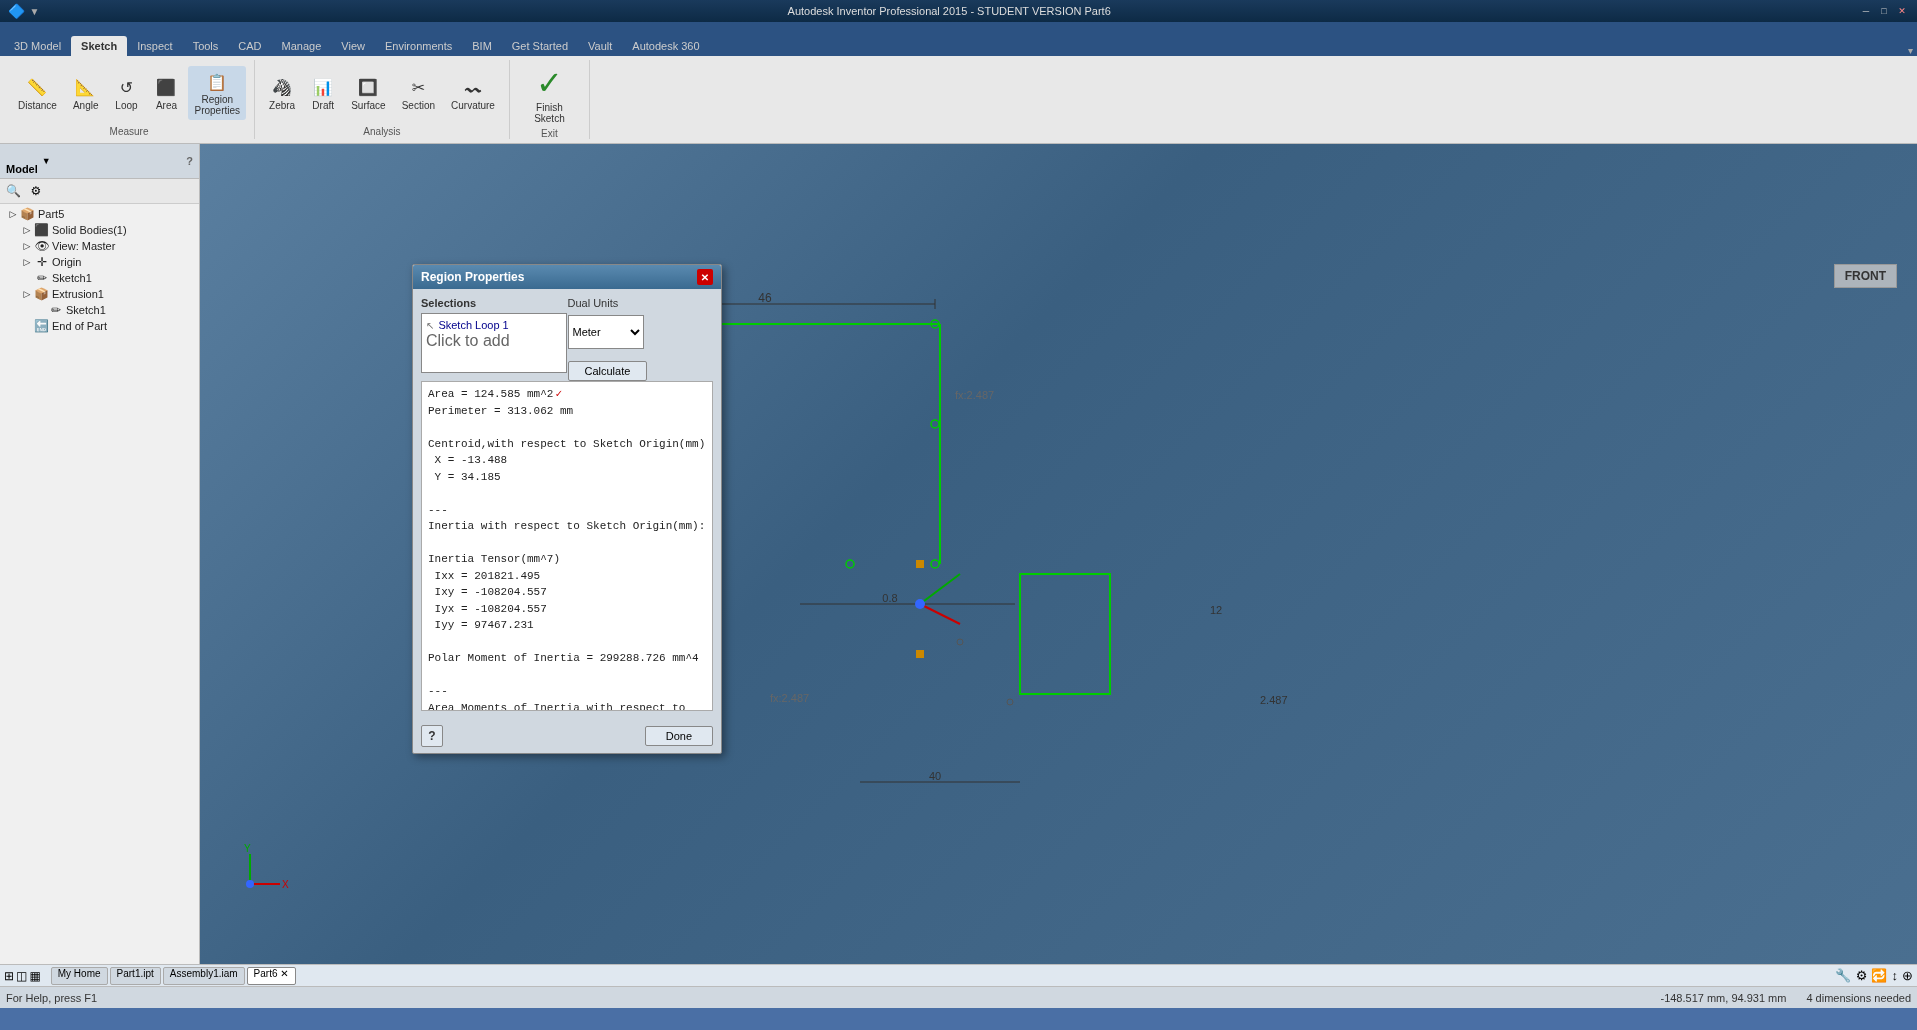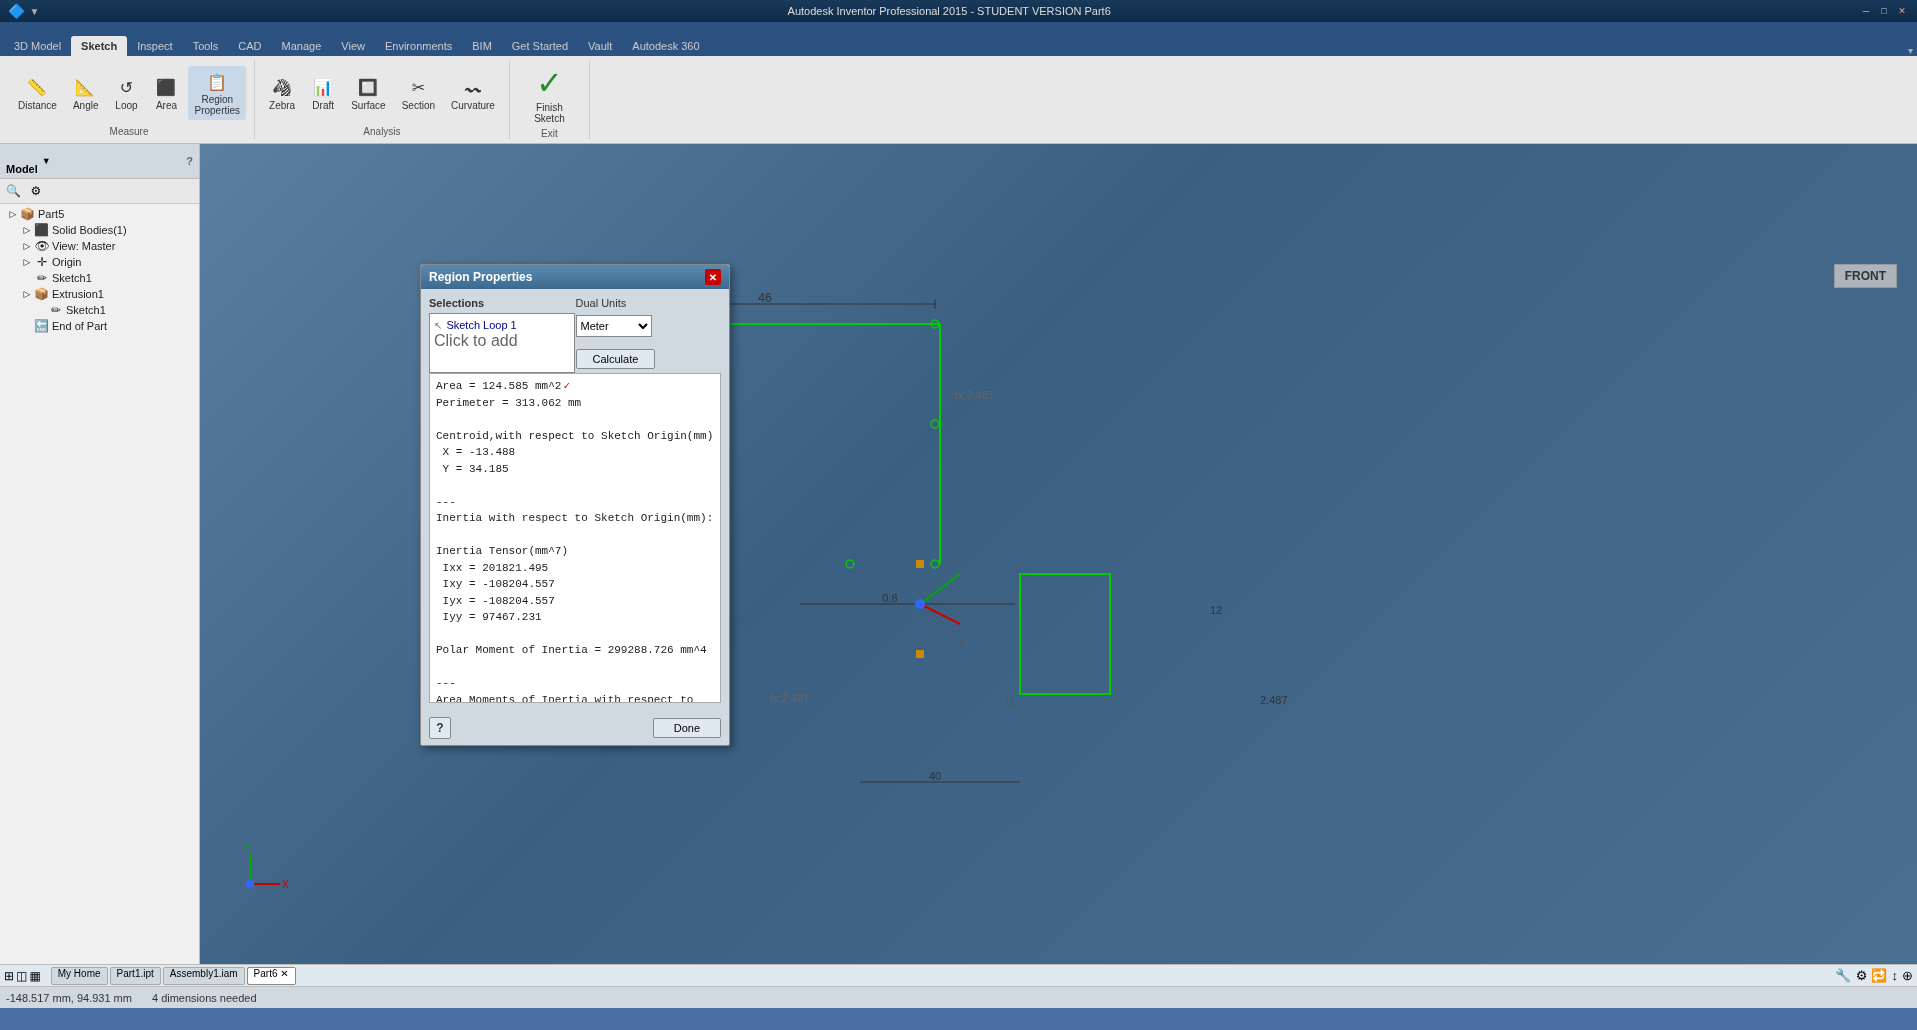--- a/index.html
+++ b/index.html
@@ -191,21 +191,21 @@
 
     
     .dialog-overlay {
       position: absolute;
       top: 0; left: 0; right: 0; bottom: 0;
       pointer-events: none;
     }
     .dialog {
       position: absolute;
       top: 120px;
-      left: 220px;
+      left: 212px;
       width: 310px;
       background: #d0d8e0;
       border: 1px solid #888;
       box-shadow: 3px 3px 8px rgba(0,0,0,0.4);
       pointer-events: all;
       border-radius: 2px;
     }
     .dialog-title {
       background: linear-gradient(to bottom, #5a8ab0, #3a6a90);
       color: white;
@@ -254,21 +254,21 @@
     }
     .dual-units-row {
       display: flex;
       align-items: center;
       gap: 8px;
       margin-bottom: 6px;
     }
     .dual-units-label { font-size: 11px; font-weight: normal; color: #333; }
     .dual-units-select {
       flex: 1;
-      height: 22px;
+      height: 34px;
       font-size: 11px;
       border: 1px solid #888;
       background: white;
     }
     .calculate-btn {
       background: #e0e8f0;
       border: 1px solid #888;
       padding: 3px 16px;
       font-size: 11px;
       cursor: pointer;
@@ -661,17 +661,18 @@
   <div style="display:flex; align-items:center; gap:4px;">
     <span style="font-size:13px; cursor:pointer;">🔧</span>
     <span style="font-size:13px; cursor:pointer;">⚙</span>
     <span style="font-size:13px; cursor:pointer;">🔁</span>
     <span style="font-size:13px; cursor:pointer;">↕</span>
     <span style="font-size:13px; cursor:pointer;">⊕</span>
   </div>
 </div>
 
 <div class="status-bar">
+  <div class="status-bar-left">For Help, press F1</div>
   <div class="status-bar-right">
     <span>-148.517 mm, 94.931 mm</span>
     <span>4 dimensions needed</span>
   </div>
 </div>
 
 </body></html>

